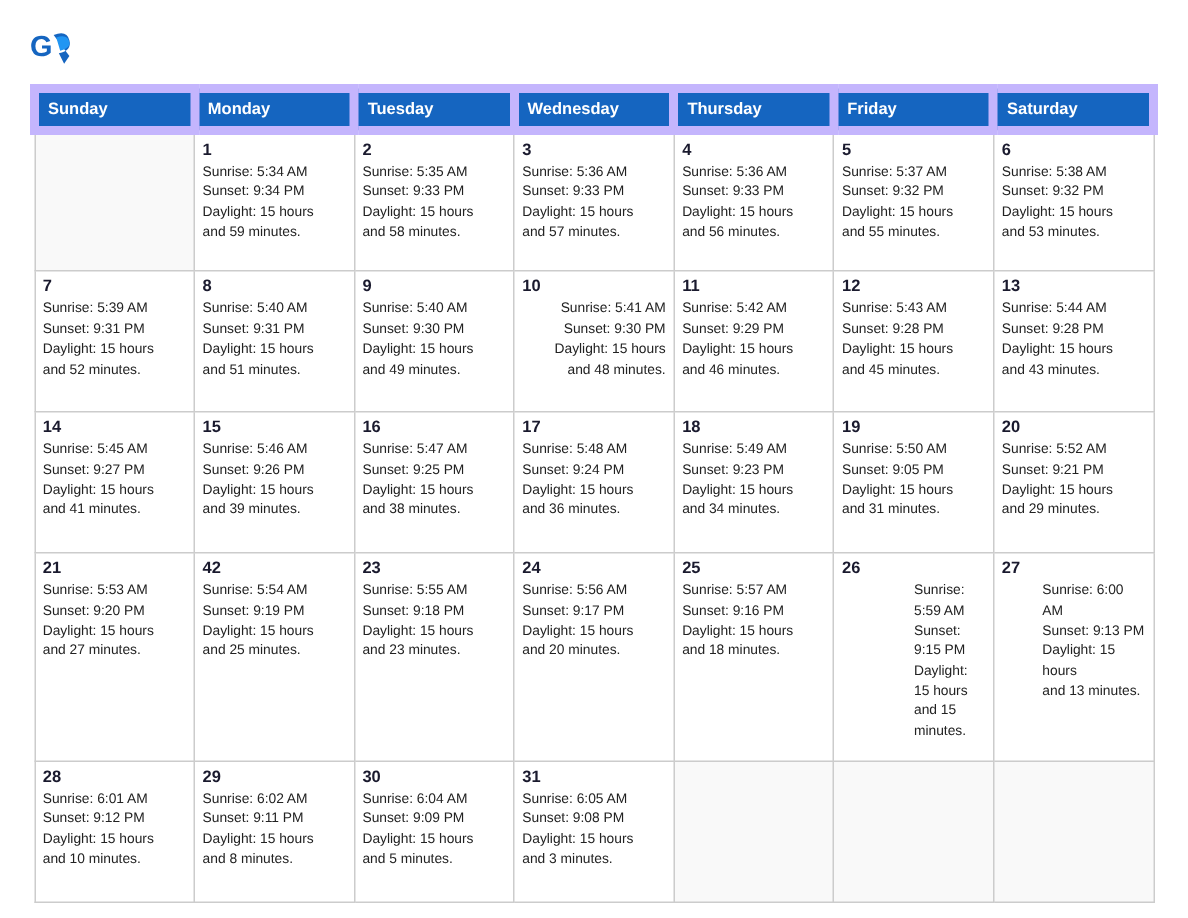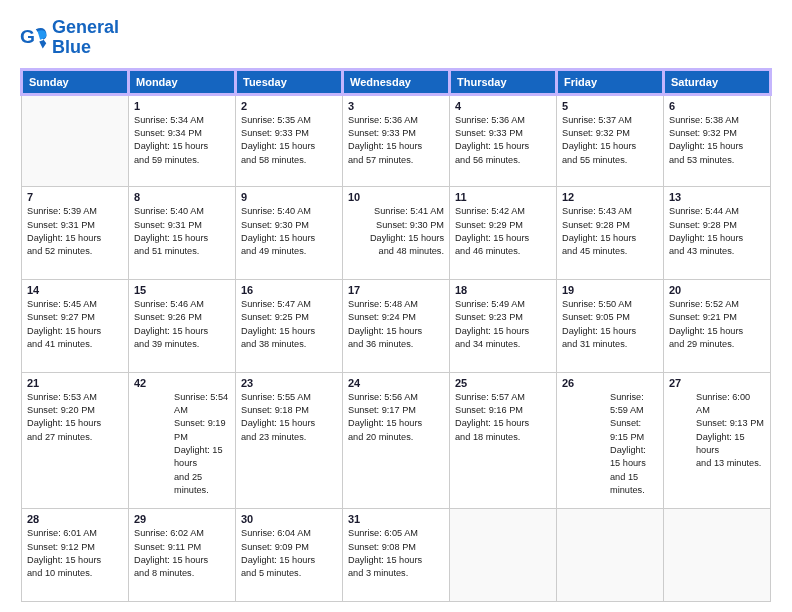--- a/index.html
+++ b/index.html
@@ -63,21 +63,21 @@
       table-layout: fixed;
       font-size: 10px;
     }
     .calendar th {
       background: #1565c0;
       color: #fff;
       text-align: left;
       padding: 5px 6px;
       font-size: 11px;
       font-weight: bold;
-      border: 3px solid #c4b5fd;
+      border: 6px solid #c4b5fd;
     }
     .calendar td {
       border: 1px solid #ccc;
       vertical-align: top;
       padding: 4px 5px;
       background: #fff;
       height: 88px;
     }
     .calendar td.empty {
       background: #f9f9f9;
@@ -99,28 +99,20 @@
 <body>
 
 <div class="page">
   <div class="header">
     <div class="logo">
       <svg class="logo-icon" viewBox="0 0 32 32">
         <text x="0" y="22" font-size="22" font-weight="bold" fill="#1565c0">G</text>
         <path d="M18 6 Q28 2 30 10 Q32 18 22 20 L26 28 L30 22" fill="#1565c0"></path>
         <path d="M20 8 Q29 5 30 12 Q31 16 23 18" fill="#2196f3"></path>
       </svg>
-      <div>
-        <div class="logo-text">
-          <span>General</span>
-        </div>
-        <div class="logo-text">
-          <span>Blue</span>
-        </div>
-      </div>
     </div>
     <div class="title-block">
       <div class="main-title"></div>
       <div class="subtitle"></div>
     </div>
   </div>
 
   <table class="calendar">
     <thead>
       <tr>
@@ -284,21 +276,21 @@
         <tr>
           <td>
             <span class="day-num">21</span>
             <div class="day-info" style="white-space: pre-line;">Sunrise: 5:53 AM
 Sunset: 9:20 PM
 Daylight: 15 hours
 and 27 minutes.</div>
           </td>
           <td>
             <span class="day-num">42</span>
-            <div class="day-info" style="white-space: pre-line; margin-left: 40px;">Sunrise: 5:54 AM
+            <div class="day-info" style="white-space: pre-line;">Sunrise: 5:54 AM
 Sunset: 9:19 PM
 Daylight: 15 hours
 and 25 minutes.</div>
           </td>
           <td>
             <span class="day-num">23</span>
             <div class="day-info" style="white-space: pre-line;">Sunrise: 5:55 AM
 Sunset: 9:18 PM
 Daylight: 15 hours
 and 23 minutes.</div>

